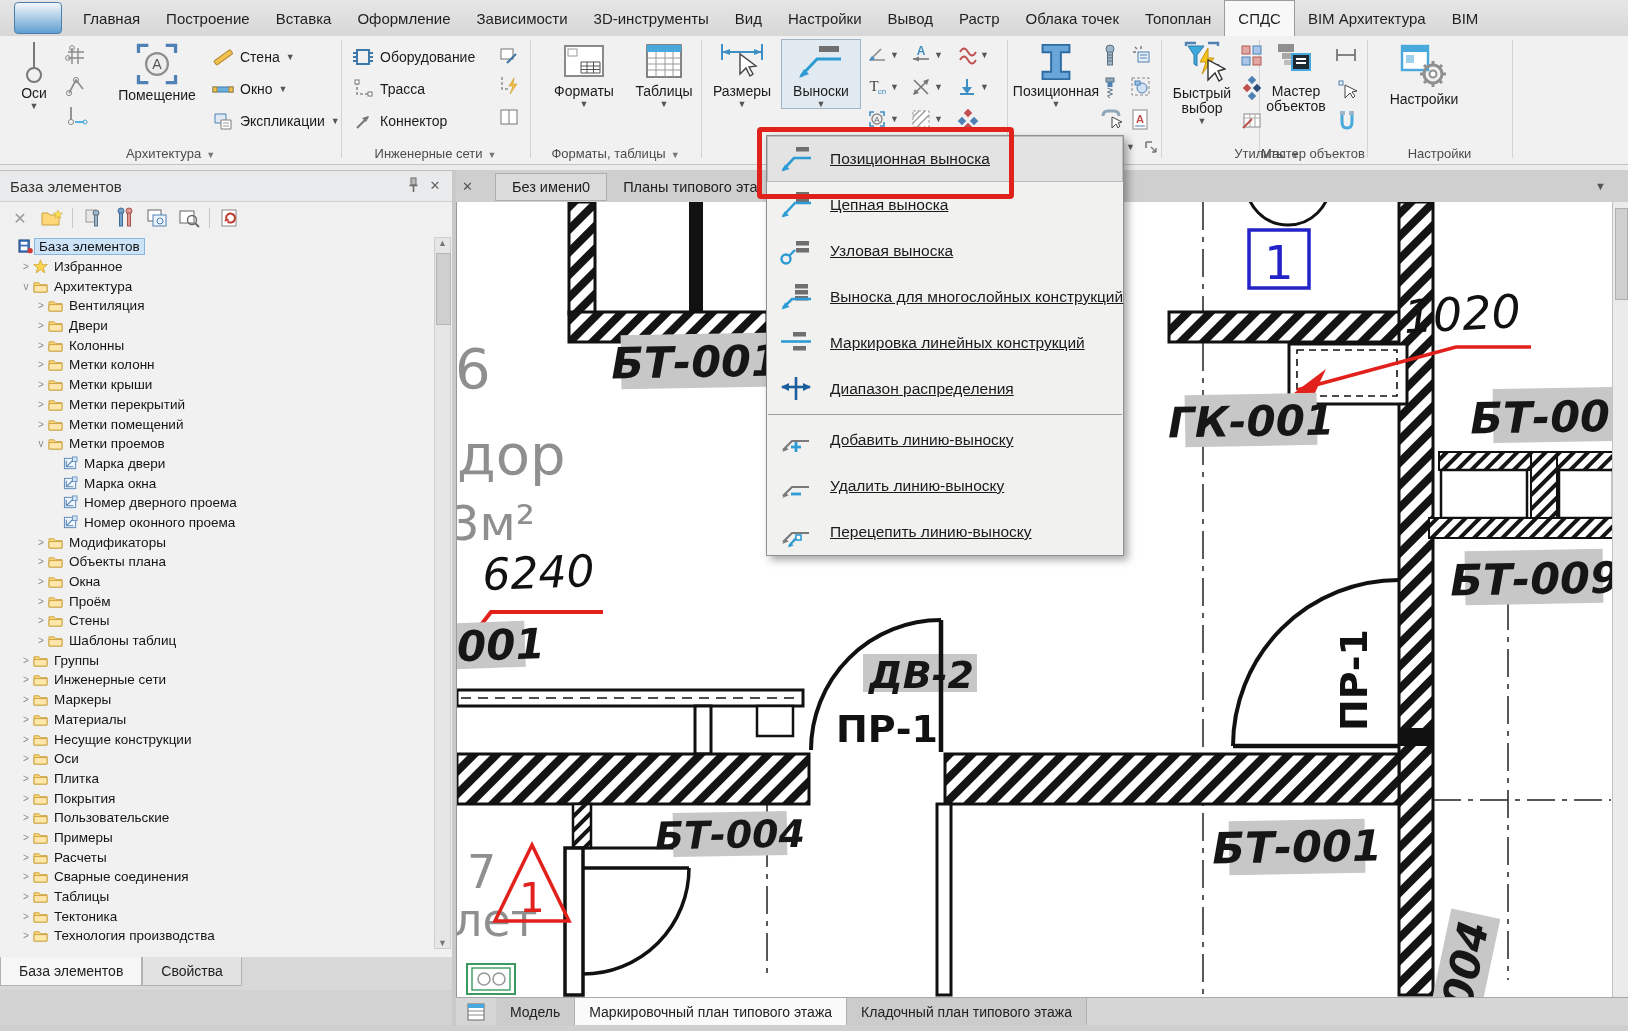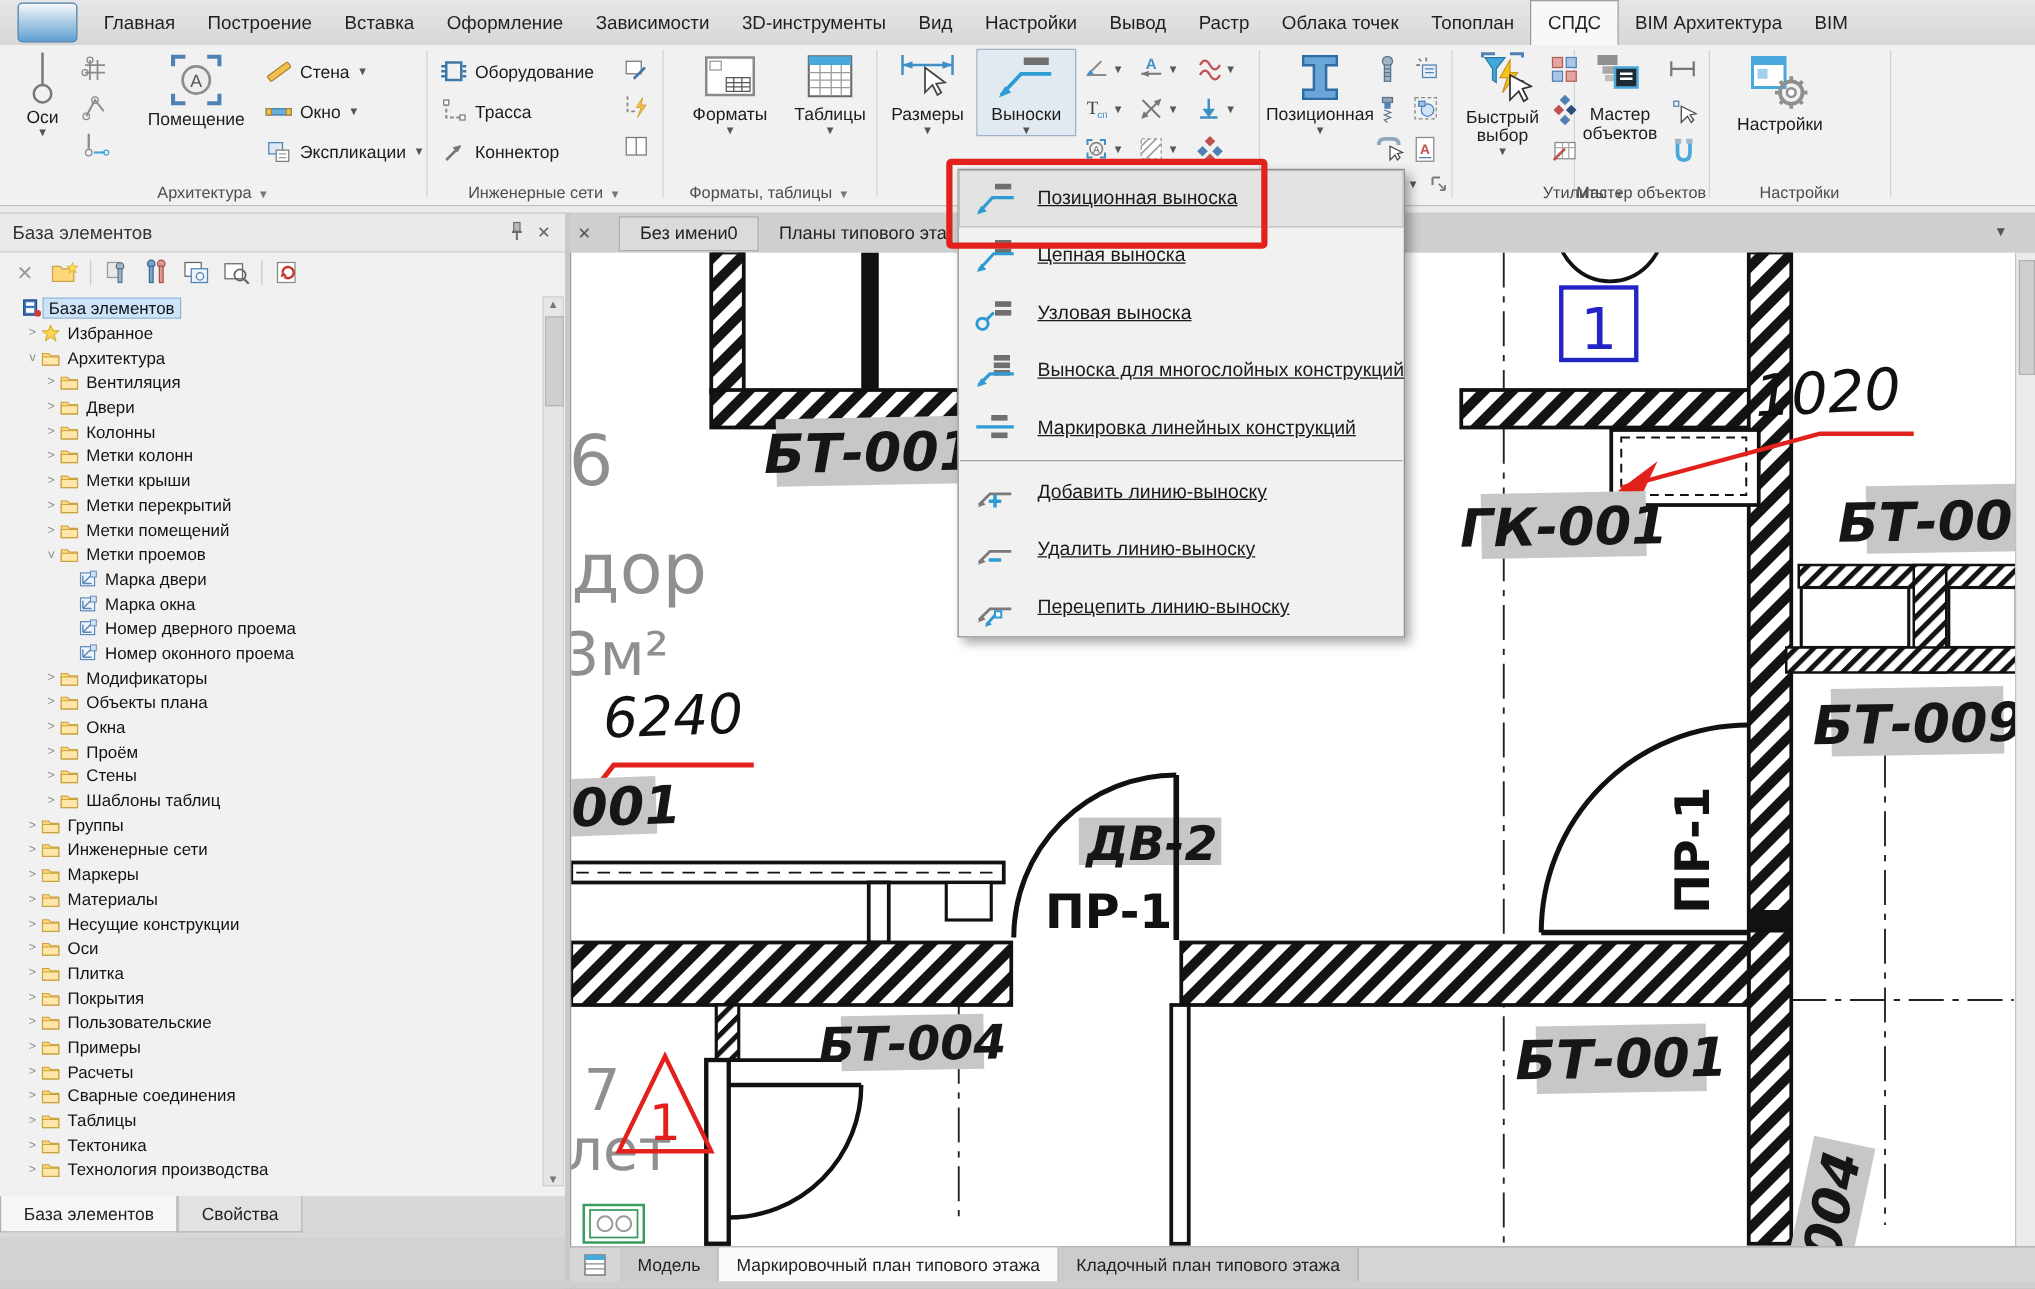--- a/index.html
+++ b/index.html
@@ -1071,20 +1071,29 @@
         <span>Выноска для многослойных конструкций</span>
       </div>
       <div class="citem">
         <span class="icon"><svg width="36" height="31" viewBox="0 0 36 31">
             <rect x="14" y="4" width="13" height="4.5" fill="#6f6f6f"></rect>
             <rect x="14" y="18" width="13" height="4.5" fill="#6f6f6f"></rect>
             <line x1="2" y1="13.5" x2="32" y2="13.5" stroke="#2f9bd4" stroke-width="2.6"></line>
           </svg></span>
         <span>Маркировка линейных конструкций</span>
       </div>
+      <div class="citem">
+        <span class="icon"><svg width="36" height="31" viewBox="0 0 36 31">
+            <line x1="3" y1="13" x2="31" y2="13" stroke="#1c5e9e" stroke-width="2.6"></line>
+            <polygon points="2,13 10,9 10,17" fill="#1c5e9e"></polygon>
+            <polygon points="32,13 24,9 24,17" fill="#1c5e9e"></polygon>
+            <line x1="17" y1="3" x2="17" y2="26" stroke="#1c5e9e" stroke-width="2.6"></line>
+          </svg></span>
+        <span>Диапазон распределения</span>
+      </div>
       <div class="csep"></div>
       <div class="citem">
         <span class="icon"><svg width="36" height="31" viewBox="0 0 36 31">
             <path d="M4 25 L13 16 H30" stroke="#7a7a7a" stroke-width="2.2" fill="none"></path>
             <path d="M3 27 l4 -5 2.5 2.5z" fill="#7a7a7a"></path>
             <line x1="17" y1="17" x2="17" y2="27" stroke="#2f9bd4" stroke-width="2.8"></line>
             <line x1="12" y1="22" x2="22" y2="22" stroke="#2f9bd4" stroke-width="2.8"></line>
           </svg></span>
         <span>Добавить линию-выноску</span>
       </div>

